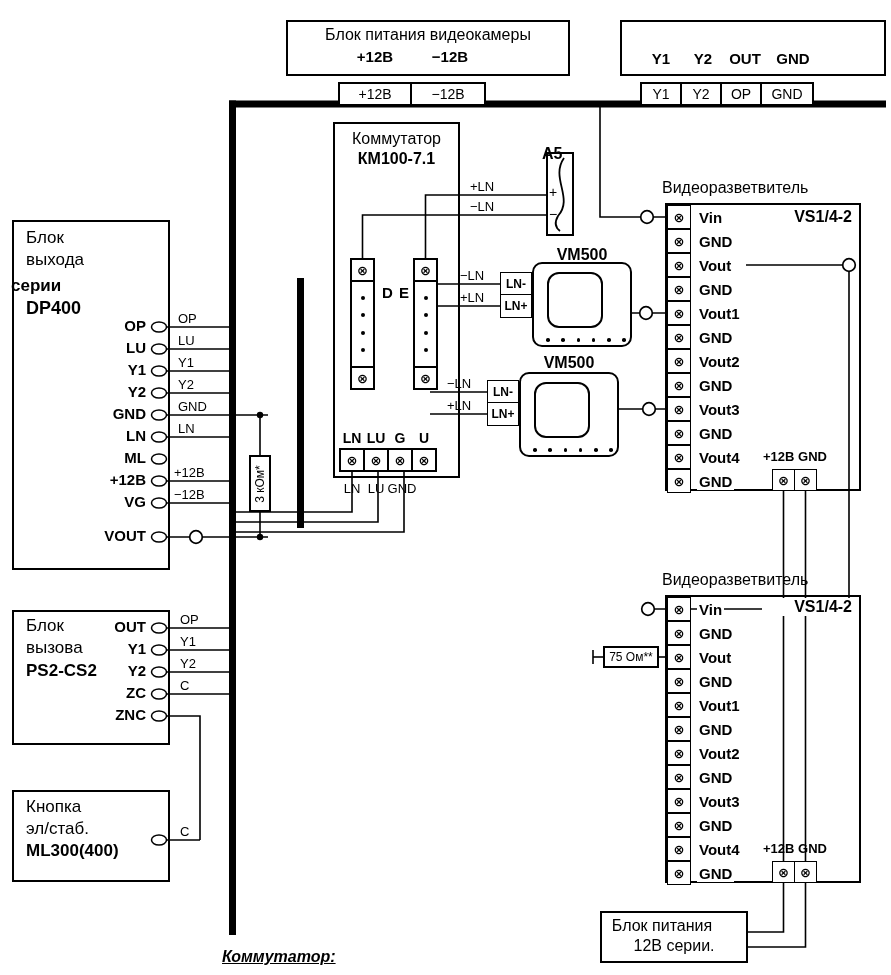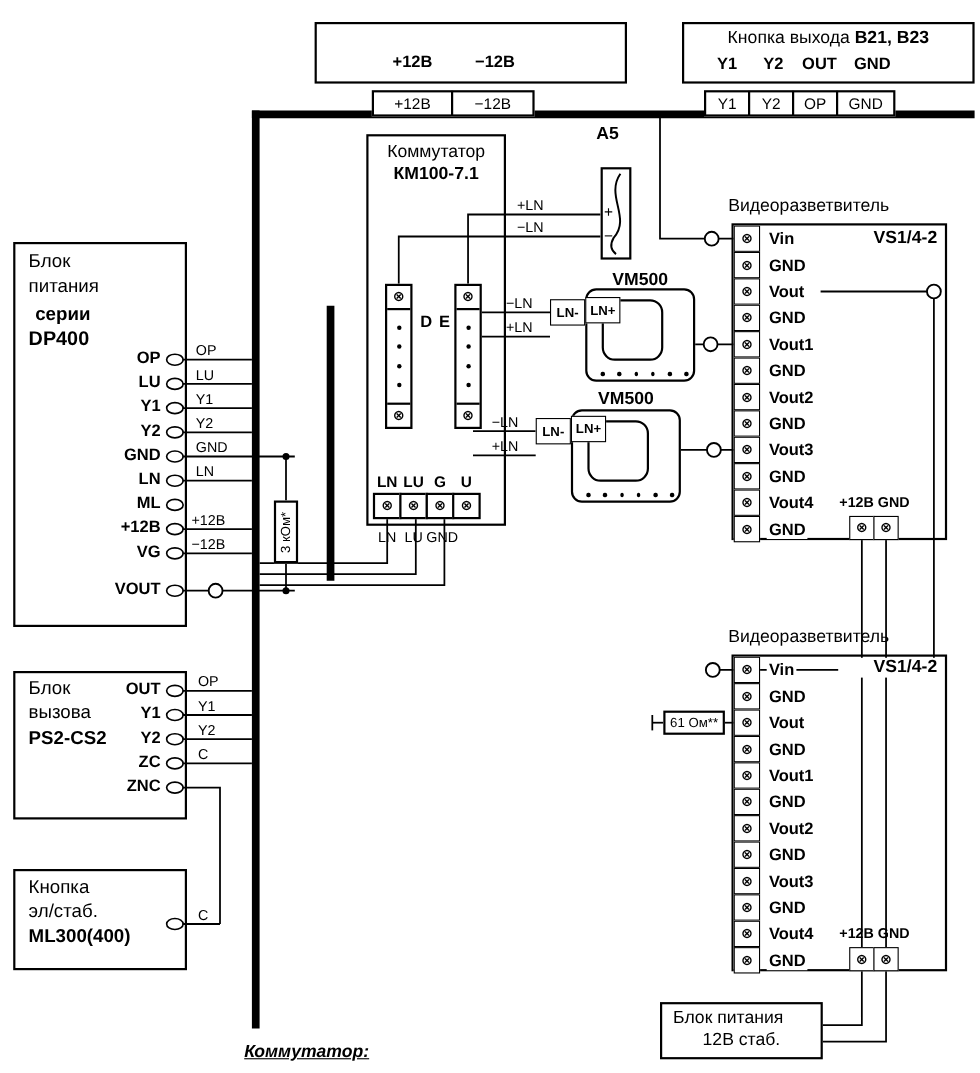--- a/index.html
+++ b/index.html
@@ -25,21 +25,21 @@
   .dot{width:4px;height:4px;background:#000;border-radius:50%}
   .srows{position:absolute;z-index:3;display:flex;flex-direction:column}
   .srow{display:flex;align-items:center;height:24px}
   .scell{width:24px;height:24px;border:1.8px solid #000;background:#fff;display:flex;align-items:center;justify-content:center;flex:none}
   .slabel{margin-left:6px;font-weight:bold;font-size:15px;background:#fff;padding:0 2px;white-space:nowrap}
   .pcell{position:absolute;z-index:3;width:23px;height:22px;border:1.8px solid #000;background:#fff;display:flex;align-items:center;justify-content:center}
   .vmbody{position:absolute;border:2px solid #000;border-radius:10px;background:#fff;z-index:3}
   .vmscreen{position:absolute;left:13px;top:8px;width:56px;height:56px;border:2px solid #000;border-radius:12px}
   .vmdots{position:absolute;left:12px;top:74px;width:80px;display:flex;justify-content:space-between}
   .vmdots .dot{width:3.5px;height:3.5px}
-  .vmcells{position:absolute;z-index:4;display:flex;flex-direction:row}
+  .vmcells{position:absolute;z-index:4;display:flex;flex-direction:column}
   .vmcell{width:32px;height:24px;border:1.8px solid #000;background:#fff;display:flex;align-items:center;justify-content:center;font-size:12px;font-weight:bold}
   .vmcell + .vmcell{margin-top:-1.8px}
   .rbox{position:absolute;border:2px solid #000;background:#fff;z-index:3;display:flex;align-items:center;justify-content:center;font-size:12px;white-space:nowrap}
   .rot{transform:rotate(-90deg);white-space:nowrap}
   .notes{font-size:16px;font-weight:bold;font-style:italic;text-decoration:underline}
 </style>
 </head>
 <body>
 
 <div id="stage">
@@ -135,31 +135,28 @@
         <ellipse cx="159" cy="537" rx="7.5" ry="5"></ellipse>
       <ellipse cx="159" cy="628" rx="7.5" ry="5"></ellipse>
         <ellipse cx="159" cy="650" rx="7.5" ry="5"></ellipse>
       <ellipse cx="159" cy="672" rx="7.5" ry="5"></ellipse>
         <ellipse cx="159" cy="694" rx="7.5" ry="5"></ellipse>
       <ellipse cx="159" cy="716" rx="7.5" ry="5"></ellipse>
       <ellipse cx="159" cy="840" rx="7.5" ry="5"></ellipse>
     </g>
   </svg>
 
+  <div class="lbl t16 ctr" style="left:286px;top:26px;width:284px">Блок питания видеокамеры</div>
   <div class="lbl b ctr" style="left:338px;top:48px;width:74px;font-size:15px">+12В</div>
   <div class="lbl b ctr" style="left:412px;top:48px;width:76px;font-size:15px">−12В</div>
   <div class="cellrow" style="left:338px;top:82px">
     <div class="cell" style="width:74px">+12В</div>
     <div class="cell" style="width:76px">−12В</div>
   </div>
 
-  <div class="lbl t16 ctr" style="left:620px;top:26px;width:266px">
-    <span>Кнопка выхода</span>
-    <span class="b">В21, В23</span>
-  </div>
   <span class="lbl b" style="left:661px;top:50px;font-size:15px;transform:translateX(-50%)">Y1</span>
   <span class="lbl b" style="left:703px;top:50px;font-size:15px;transform:translateX(-50%)">Y2</span>
   <span class="lbl b" style="left:745px;top:50px;font-size:15px;transform:translateX(-50%)">OUT</span>
   <span class="lbl b" style="left:793px;top:50px;font-size:15px;transform:translateX(-50%)">GND</span>
   <div class="cellrow" style="left:640px;top:82px">
     <div class="cell" style="width:42px">Y1</div>
     <div class="cell" style="width:42px">Y2</div>
     <div class="cell" style="width:42px">OP</div>
     <div class="cell" style="width:54px">GND</div>
   </div>
@@ -203,21 +200,21 @@
   <div class="cellrow" style="left:339px;top:448px">
     <div class="cell tglyph" style="width:26px">⊗</div>
     <div class="cell tglyph" style="width:26px">⊗</div>
     <div class="cell tglyph" style="width:26px">⊗</div>
     <div class="cell tglyph" style="width:26px">⊗</div>
   </div>
   <span class="lbl" style="left:352px;top:482px;transform:translateX(-50%)">LN</span>
   <span class="lbl" style="left:376px;top:482px;transform:translateX(-50%)">LU</span>
   <span class="lbl" style="left:402px;top:482px;transform:translateX(-50%)">GND</span>
 
-  <span class="lbl b t16" style="left:542px;top:113px">А5</span>
+  <span class="lbl b t16" style="left:542px;top:145px">А5</span>
   <span class="lbl" style="left:549px;top:184px;font-size:14px">+</span>
   <span class="lbl" style="left:549px;top:206px;font-size:14px">−</span>
   <span class="lbl" style="left:470px;top:180px">+LN</span>
   <span class="lbl" style="left:470px;top:200px">−LN</span>
 
   <div class="lbl b t16 ctr" style="left:532px;top:246px;width:100px">VM500</div>
   <div class="vmbody" style="left:532px;top:262px;width:100px;height:85px">
     <div class="vmscreen"></div>
     <div class="vmdots">
       <span class="dot"></span>
@@ -363,26 +360,26 @@
       </div>
   </div>
   <div class="lbl b ctr" style="left:757px;top:842px;width:76px;font-size:13px">+12В GND</div>
   <div class="pcell tglyph" style="left:772px;top:861px">⊗</div>
   <div class="pcell tglyph" style="left:794px;top:861px">⊗</div>
 
   <div class="rbox" style="left:249px;top:455px;width:22px;height:57px">
     <span class="rot">3 кОм*</span>
   </div>
   <div class="rbox" style="left:603px;top:646px;width:56px;height:22px">
-    <span>61 Ом**</span>
+    <span>75 Ом**</span>
   </div>
 
   <div class="lbl t17" style="left:26px;top:228px">Блок</div>
-  <div class="lbl t17" style="left:26px;top:250px">питания</div>
-  <div class="lbl t17 b" style="left:32px;top:276px">серии</div>
+  <div class="lbl t17" style="left:26px;top:250px">выхода</div>
+  <div class="lbl t17 b" style="left:11px;top:276px">серии</div>
   <div class="lbl t18 b" style="left:26px;top:298px">DP400</div>
   <div class="tname" style="left:26px;top:317px">OP</div>
   <div class="tname" style="left:26px;top:339px">LU</div>
   <div class="tname" style="left:26px;top:361px">Y1</div>
   <div class="tname" style="left:26px;top:383px">Y2</div>
   <div class="tname" style="left:26px;top:405px">GND</div>
   <div class="tname" style="left:26px;top:427px">LN</div>
   <div class="tname" style="left:26px;top:449px">ML</div>
   <div class="tname" style="left:26px;top:471px">+12В</div>
   <div class="tname" style="left:26px;top:493px">VG</div>
@@ -408,17 +405,17 @@
   <span class="lbl" style="left:180px;top:635px">Y1</span>
   <span class="lbl" style="left:180px;top:657px">Y2</span>
   <span class="lbl" style="left:180px;top:679px">C</span>
 
   <div class="lbl t17" style="left:26px;top:797px">Кнопка</div>
   <div class="lbl t17" style="left:26px;top:819px">эл/стаб.</div>
   <div class="lbl t17 b" style="left:26px;top:841px">ML300(400)</div>
   <span class="lbl" style="left:180px;top:825px">C</span>
 
   <div class="lbl t16 ctr" style="left:600px;top:917px;width:124px">Блок питания</div>
-  <div class="lbl t16 ctr" style="left:600px;top:937px;width:148px">12В стаб.</div>
+  <div class="lbl t16 ctr" style="left:600px;top:937px;width:148px">12В серии.</div>
 
   <div class="lbl notes" style="left:222px;top:948px">Коммутатор:</div>
 
 </div>
 
 </body></html>

